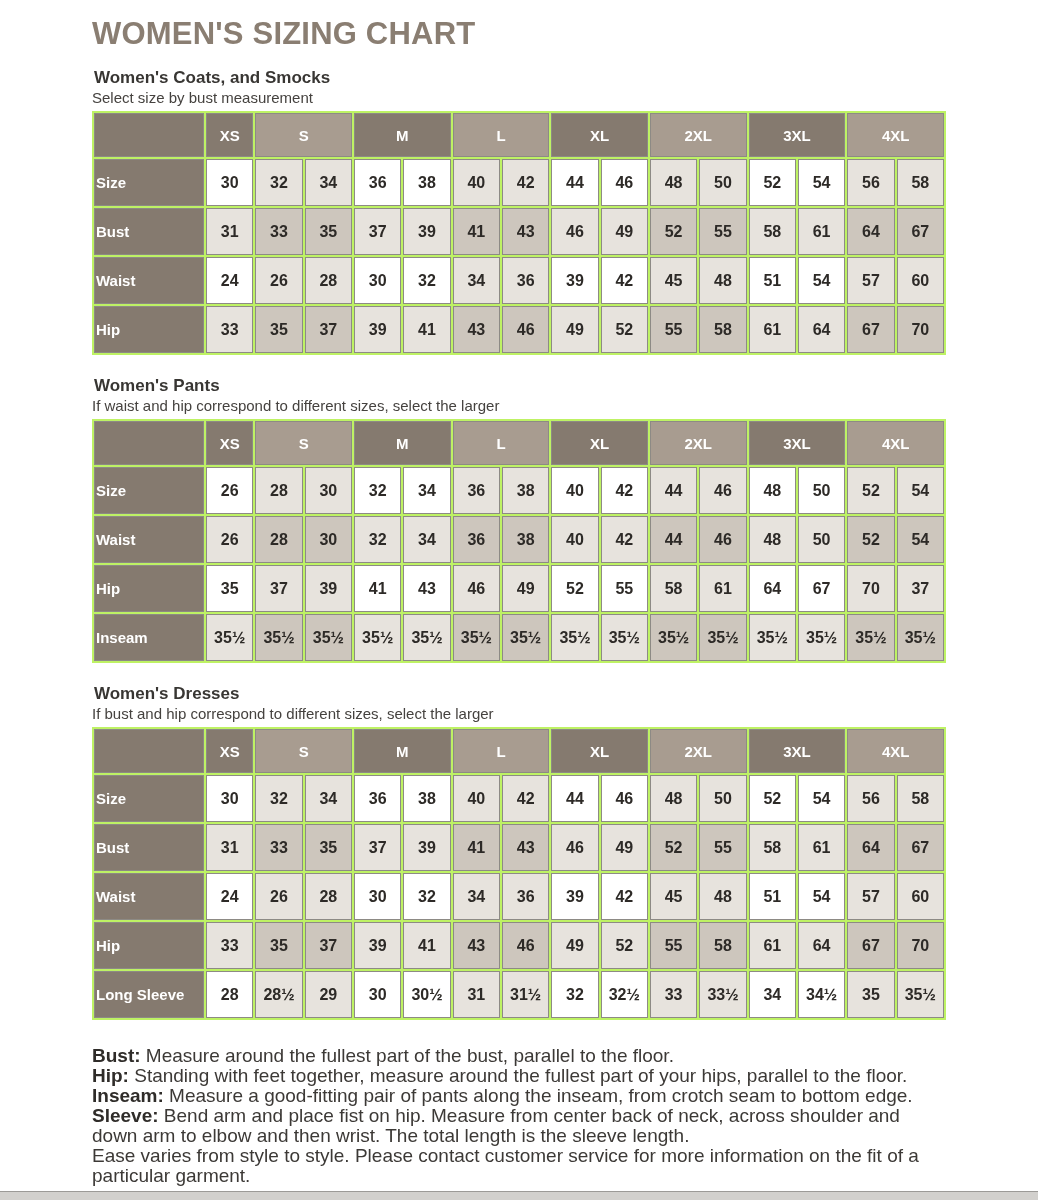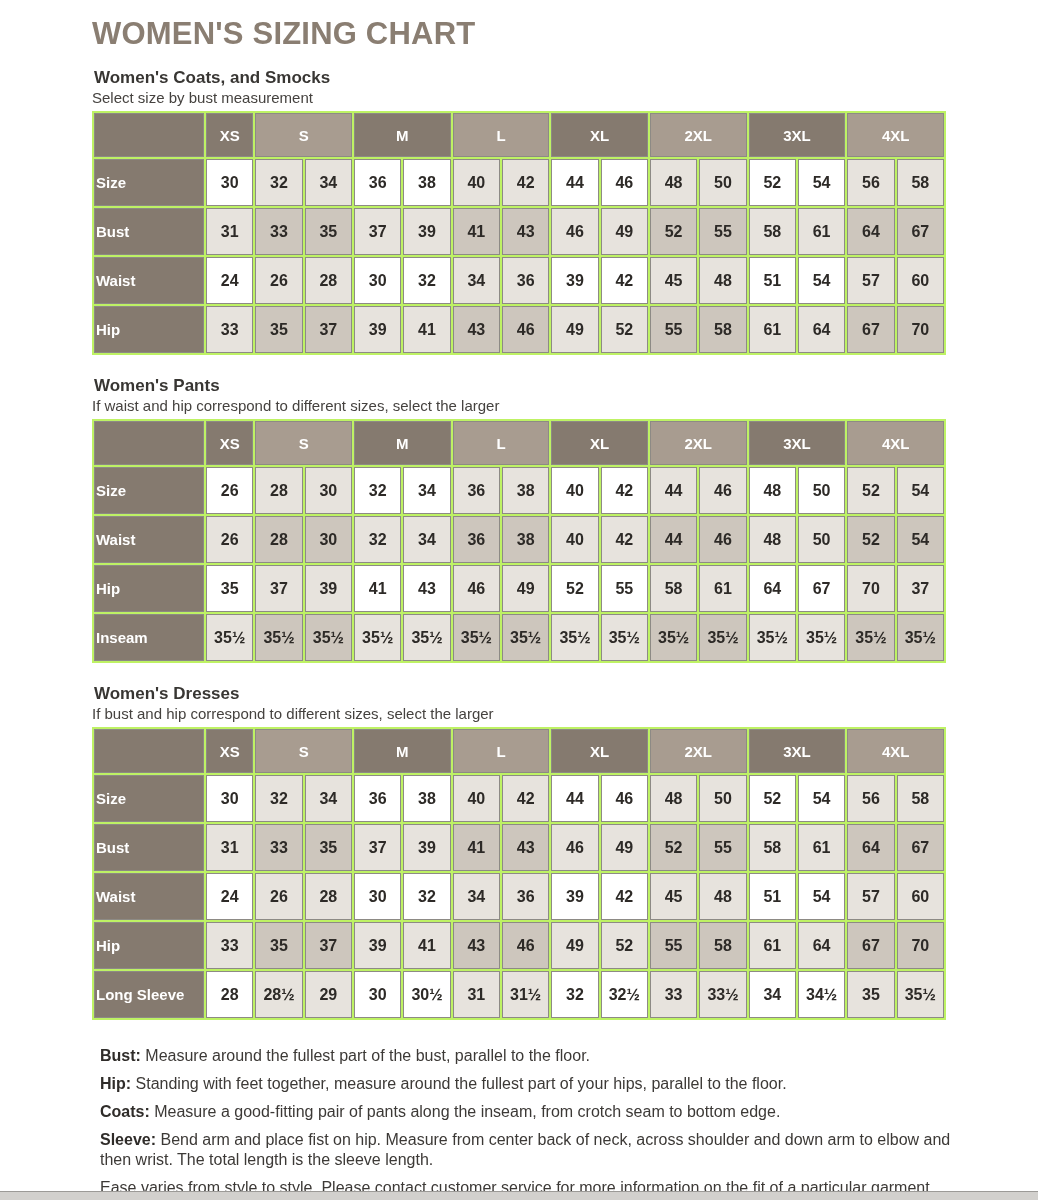--- a/index.html
+++ b/index.html
@@ -52,21 +52,21 @@
     text-align:center;font-size:16px;color:var(--body-text);height:43px;
   }
   td.c-white{background:var(--cell-white);}
   td.c-light{background:var(--cell-light);}
   td.c-mid{background:var(--cell-mid);}
   .directions{margin-top:26px;}
   h2.directions-heading{
     font-size:16px;font-weight:bold;color:var(--heading-text);margin:0 0 3px 0;
   }
   p.dir-line{
-    font-size:16px;color:#3c3936;margin:8px;line-height:20px;width:854px;
+    font-size:19px;color:#3c3936;margin:0;line-height:20px;width:854px;
   }
   .dir-term{font-weight:bold;color:#2f2c29;}
   .bottom-bar{
     position:absolute;left:0;bottom:0;width:1038px;height:9px;
     background:var(--scrollbar);border-top:1px solid #9c9a97;
     box-sizing:border-box;
   }
 </style>
 </head>
 <body>
@@ -425,20 +425,20 @@
             </tr>
           </tbody>
         </table>
       </section>
     </div>
 
   <section class="directions">
     <div id="directions-list">
         <p class="dir-line"><span class="dir-term">Bust: </span><span>Measure around the fullest part of the bust, parallel to the floor.</span></p>
         <p class="dir-line"><span class="dir-term">Hip: </span><span>Standing with feet together, measure around the fullest part of your hips, parallel to the floor.</span></p>
-        <p class="dir-line"><span class="dir-term">Coats: </span><span>Measure a good-fitting pair of pants along the inseam, from crotch seam to bottom edge.</span></p>
+        <p class="dir-line"><span class="dir-term">Inseam: </span><span>Measure a good-fitting pair of pants along the inseam, from crotch seam to bottom edge.</span></p>
         <p class="dir-line"><span class="dir-term">Sleeve: </span><span>Bend arm and place fist on hip. Measure from center back of neck, across shoulder and down arm to elbow and then wrist. The total length is the sleeve length.</span></p>
         <p class="dir-line">Ease varies from style to style. Please contact customer service for more information on the fit of a particular garment.</p>
       </div>
   </section>
 </div>
 
 <div class="bottom-bar"></div>
 
 </body></html>

